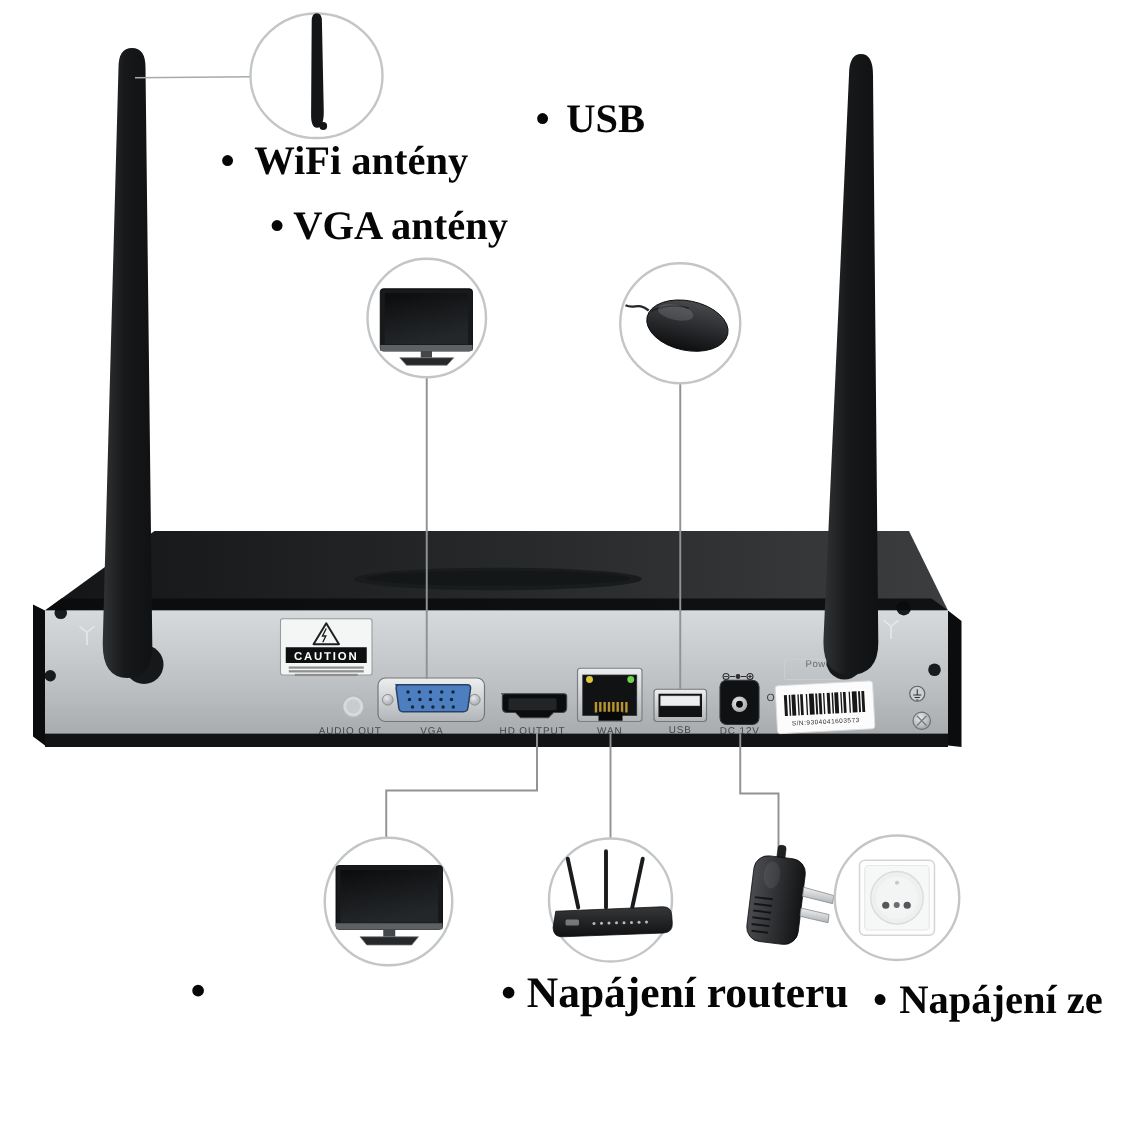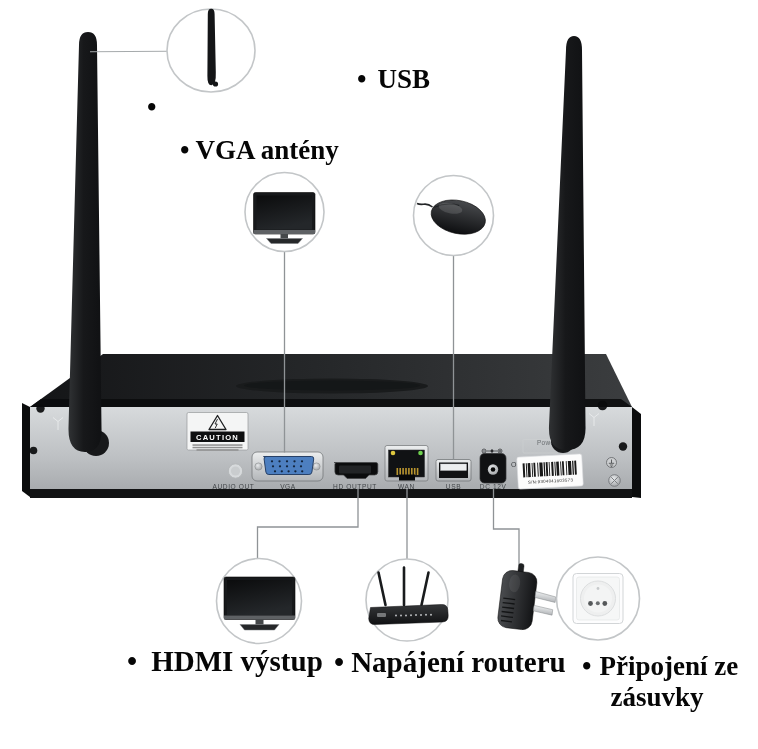--- a/index.html
+++ b/index.html
@@ -301,45 +301,44 @@
       <circle cx="598" cy="588.5" r="1.4" fill="#c6c9cb"></circle>
       <circle cx="590.5" cy="603.5" r="2.4" fill="#55585a"></circle>
       <circle cx="597.8" cy="603.3" r="2" fill="#6b6e70"></circle>
       <circle cx="604.8" cy="603.5" r="2.4" fill="#55585a"></circle>
     </g>
   </g>
 </svg>
 
 <div class="lbl lbl-wifi">
   <span class="bullet">•</span>
+  <span>WiFi antény</span>
 </div>
 
 <div class="lbl lbl-vga">
   <span class="bullet">•</span>
   <span>VGA antény</span>
 </div>
 
 <div class="lbl lbl-usb">
   <span class="bullet">•</span>
   <span class="col">
     <span>USB</span>
   </span>
 </div>
 
 <div class="lbl lbl-hdmi">
   <span class="bullet">•</span>
-  <span>HDMI výstup</span>
 </div>
 
 <div class="lbl lbl-router">
   <span class="bullet">•</span>
   <span>Napájení routeru</span>
 </div>
 
 <div class="lbl lbl-power">
   <span class="bullet">•</span>
   <span class="col">
-    <span>Připojení ze</span>
-    <span class="line2">zásuvky</span>
+    <span>Napájení ze</span>
   </span>
 </div>
 
 </div>
 
 </body></html>

